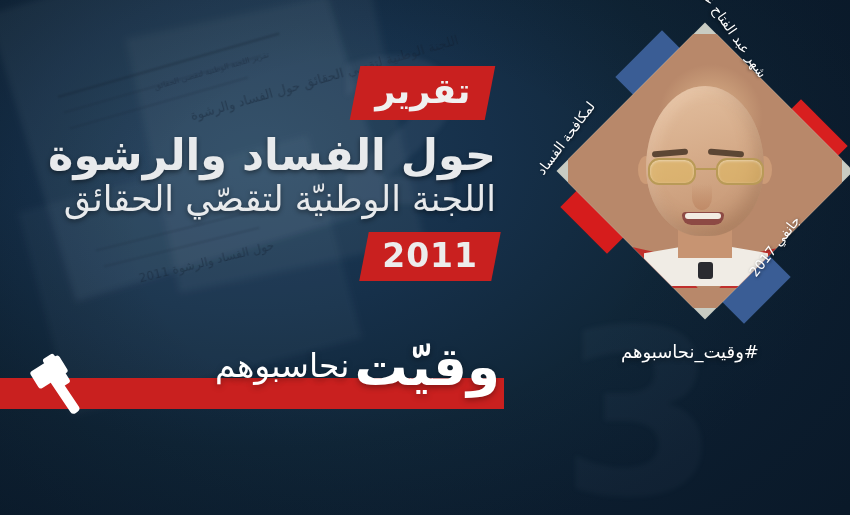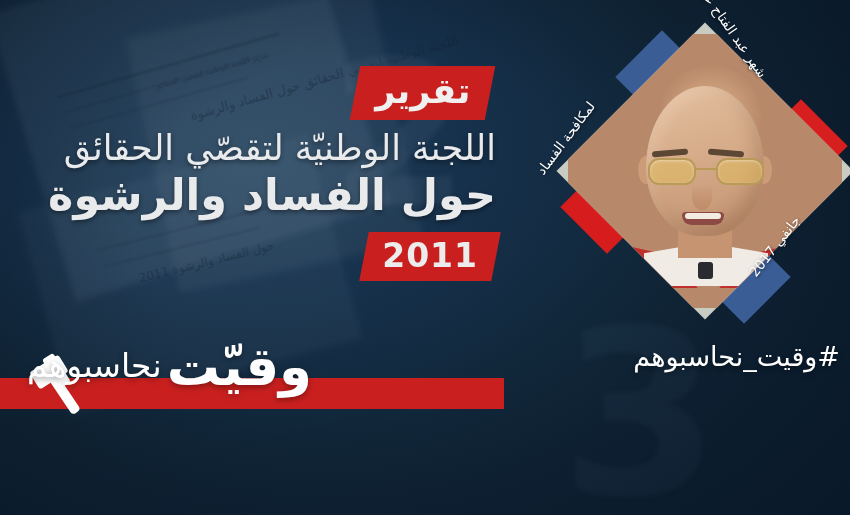--- a/index.html
+++ b/index.html
@@ -128,40 +128,40 @@
   .gavel {
     position:absolute;
     left:30px; top:352px;
     width:80px; height:62px;
   }
 
   .slogan-text {
     position:absolute;
     left:0; top:340px;
     width:500px;
-    text-align:left;
+    text-align:right;
     padding-left:18px;
     direction:rtl;
     white-space:nowrap;
     color:#ffffff;
     text-shadow:0 2px 6px rgba(0,0,0,0.38);
   }
   .slogan-big  { font-size:53px; font-weight:700; line-height:1; vertical-align:-2px; }
   .slogan-small{ font-size:33px; font-weight:400; line-height:1; margin-left:9px; vertical-align:6px; }
 
   
   .hashtags {
     position:absolute;
     left:540px; top:341px;
     width:300px;
     text-align:center;
     color:#ffffff;
     text-shadow:0 2px 5px rgba(0,0,0,0.4);
   }
-  .hash-ar { font-size:27px; font-weight:400; line-height:1.18; direction:rtl;text-align:right; }
+  .hash-ar { font-size:18px; font-weight:400; line-height:1.18; direction:rtl; }
   .hash-lat{ font-size:25px; font-weight:700; line-height:1.2; direction:ltr; letter-spacing:-0.2px; }
 
   
   .emblem {
     position:absolute;
     left:556px; top:26px;
     width:294px; height:294px;
   }
 
   .dia-accent {
@@ -313,22 +313,22 @@
   </div>
 
   <div class="vignette"></div>
 
   <div class="left-block">
 
     <div class="badge-report">
       <span>تقرير</span>
     </div>
 
+    <div class="title-line title-l2">حول الفساد والرشوة</div>
     <div class="title-line title-l1">اللجنة الوطنيّة لتقصّي الحقائق</div>
-    <div class="title-line title-l2">حول الفساد والرشوة</div>
 
     <div style="text-align:right;">
       <div class="badge-year">
         <span>2011</span>
       </div>
     </div>
   </div>
 
   <div class="slogan-bar"></div>
 

